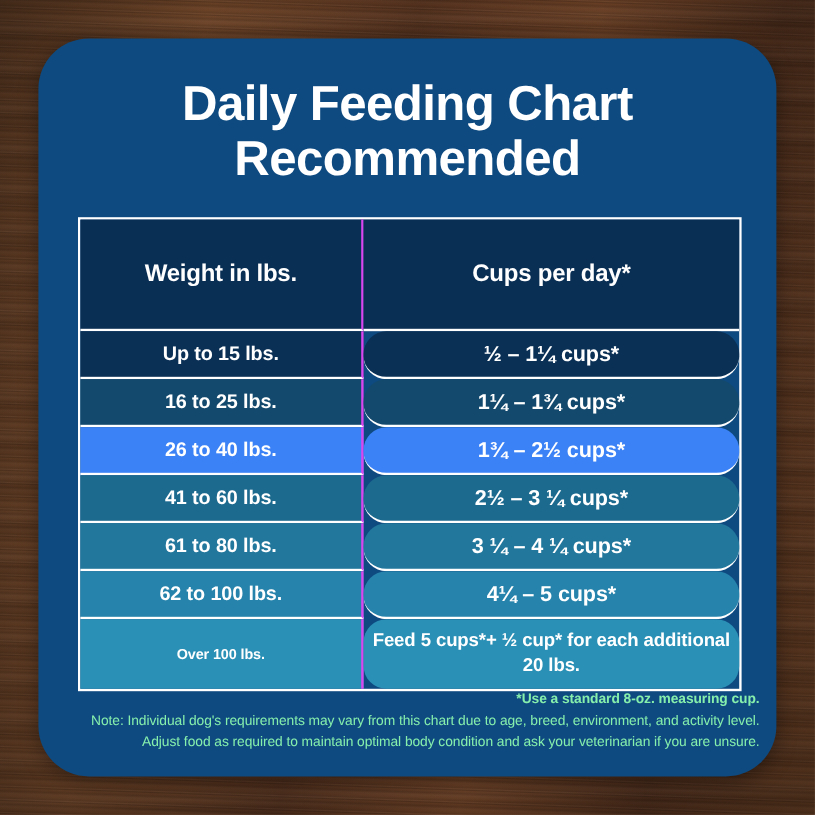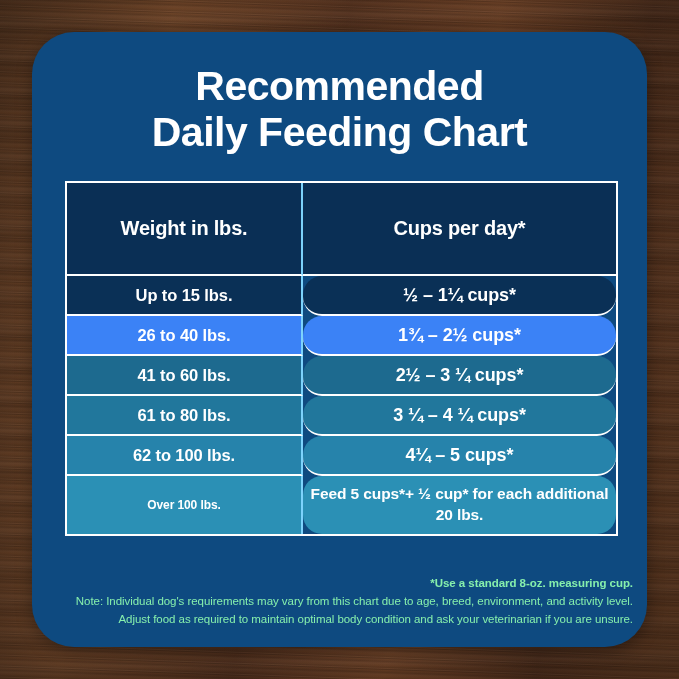--- a/index.html
+++ b/index.html
@@ -87,21 +87,21 @@
     left: 33px;
     top: 149px;
     width: 549px;
     border-collapse: separate;
     border-spacing: 0;
     border: 2px solid #ffffff;
     box-sizing: border-box;
     table-layout: fixed;
   }
   #feeding-table td, #feeding-table th {
-    border-right: 2px solid #7dd3fc;
+    border-right: 2px solid #d946ef;
     border-bottom: 2px solid #ffffff;
     color: #ffffff;
     text-align: center;
     vertical-align: middle;
     box-sizing: border-box;
     padding: 0 6px;
   }
   #feeding-table td:last-child,
   #feeding-table th:last-child {
     border-right: none;
@@ -180,41 +180,45 @@
 </style>
 </head>
 <body>
 
 <div id="wood-background"></div>
 <div id="wood-vignette"></div>
 
 <div id="feeding-card">
 
   <div id="chart-title">
+    <span class="title-line">Daily Feeding Chart</span>
     <span class="title-line">Recommended</span>
-    <span class="title-line">Daily Feeding Chart</span>
   </div>
 
   <table id="feeding-table">
     <colgroup>
       <col class="col-weight">
       <col class="col-cups">
     </colgroup>
     <thead>
       <tr class="header-row">
         <th class="weight-cell">Weight in lbs.</th>
         <th class="cups-cell">Cups per day*</th>
       </tr>
     </thead>
     <tbody>
       <tr class="data-row">
         <td class="weight-cell shade-0">Up to 15 lbs.</td>
         <td class="cups-cell shade-0">½ – 1¼ cups*</td>
       </tr>
       <tr class="data-row">
+        <td class="weight-cell shade-1">16 to 25 lbs.</td>
+        <td class="cups-cell shade-1">1¼ – 1¾  cups*</td>
+      </tr>
+      <tr class="data-row">
         <td class="weight-cell shade-2">26 to 40 lbs.</td>
         <td class="cups-cell shade-2">1¾ – 2½ cups*</td>
       </tr>
       <tr class="data-row">
         <td class="weight-cell shade-3">41 to 60 lbs.</td>
         <td class="cups-cell shade-3">2½ – 3 ¼ cups*</td>
       </tr>
       <tr class="data-row">
         <td class="weight-cell shade-4">61 to 80 lbs.</td>
         <td class="cups-cell shade-4">3 ¼ – 4 ¼ cups*</td>

